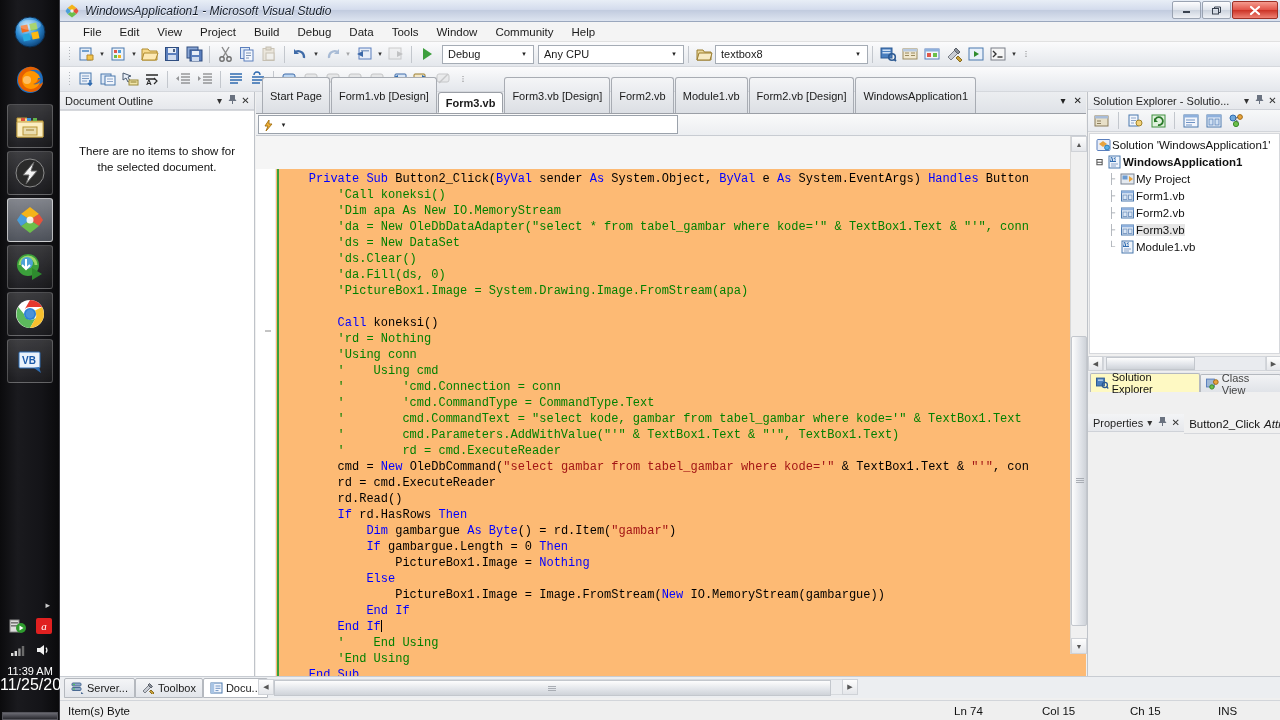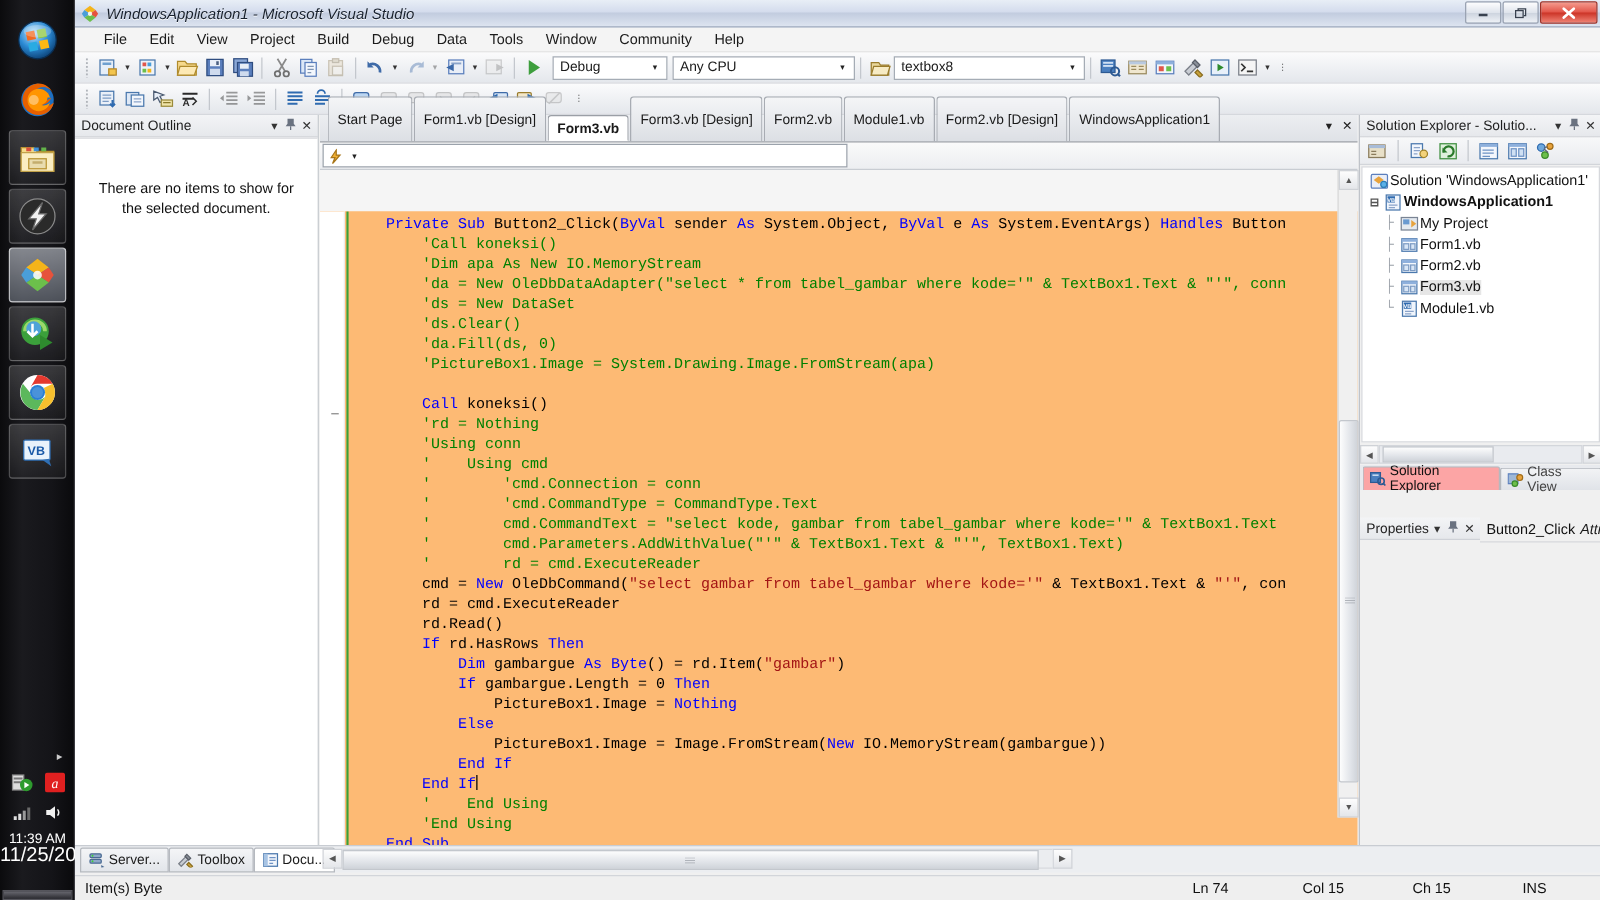--- a/index.html
+++ b/index.html
@@ -249,21 +249,21 @@
   #solexp .hsb { height: 17px; display:flex; align-items:center; background:#f0f0f0; }
   #solexp .hsb .track { flex:1; height:15px; background:#e9ebef; position:relative; border:1px solid #d3d6db; }
   #solexp .hsb .thumb { position:absolute; left:2px; top:0; width:55%; height:13px;
     background: linear-gradient(to bottom,#fdfdfd,#e1e4e9 60%,#cfd3d9); border:1px solid #c3c7cd; }
 
   #dock-tabs { height: 20px; display:flex; align-items:flex-end; background:#e8eaee; padding-left:2px; }
   .dtab { height: 18px; display:flex; align-items:center; gap:3px; padding: 0 5px; font-size: 11px;
     border: 1px solid #b5b9bf; border-bottom:none; border-radius:2px 2px 0 0;
     background: linear-gradient(to bottom,#f2f3f5,#e0e3e8); color:#444;
     font-family: "Liberation Sans", sans-serif; }
-  .dtab.active { background:#fca5a5; color:#111; height:19px; }
+  .dtab.active { background:#fef9c3; color:#111; height:19px; }
 
   #props { position:absolute; left:0; top:322px; width:193px; height:262px; display:flex; }
   #props .pobj {
     height: 20px; display:flex; align-items:center; padding:0 2px 0 5px;
     background:#f0f0f0; border-bottom:1px solid #d6d8dc; font-size: 11.5px;
     font-family: "Liberation Sans", sans-serif;
   }
   #props .pobj .nm { font-weight:normal; color:#111; }
   #props .pobj .at { color:#1a1a1a; margin-left:4px; flex:1;font-style:italic; }
   #props .pobj .dd { width:12px; text-align:center; font-size:7px; color:#222; }

